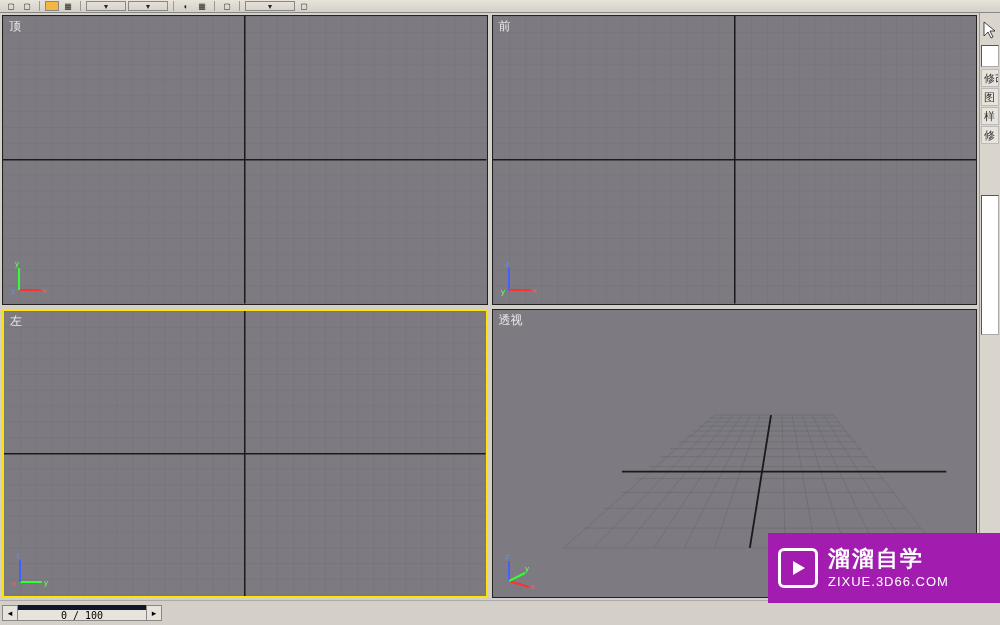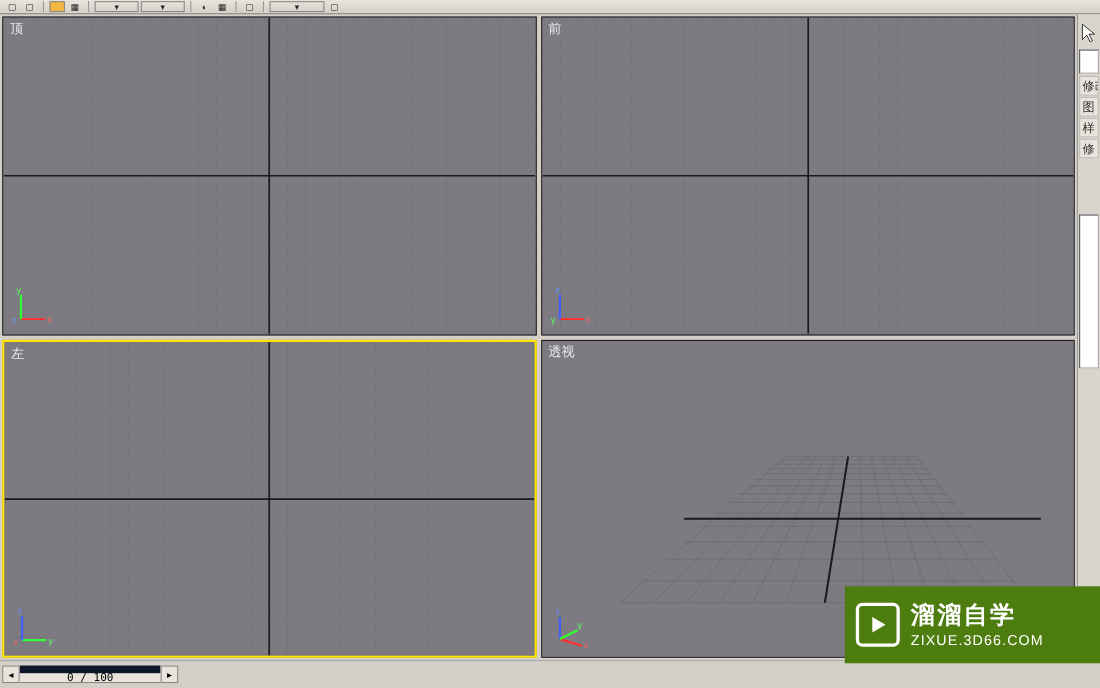--- a/index.html
+++ b/index.html
@@ -161,36 +161,36 @@
   background: #e8e4dc;
   border: 1px solid #888;
   display: flex;
   align-items: center;
   justify-content: center;
   font-size: 9px;
 }
 .scroll-track {
   flex: 1;
   background: #e8e4dc;
-  border-top: 7px solid #0f172a;
+  border-top: 5px solid #0f172a;
   border-bottom: 1px solid #888;
   display: flex;
   align-items: center;
   justify-content: center;
   font-family: monospace;
 }
 
 
 .watermark {
   position: absolute;
   right: 0;
   bottom: 22px;
   width: 232px;
   height: 70px;
-  background: #4d7c0f;
+  background: #a21caf;
   display: flex;
   align-items: center;
   padding: 6px 10px;
   z-index: 100;
 }
 .watermark .play {
   width: 40px; height: 40px;
   border: 3px solid #fff;
   border-radius: 6px;
   display: flex;

